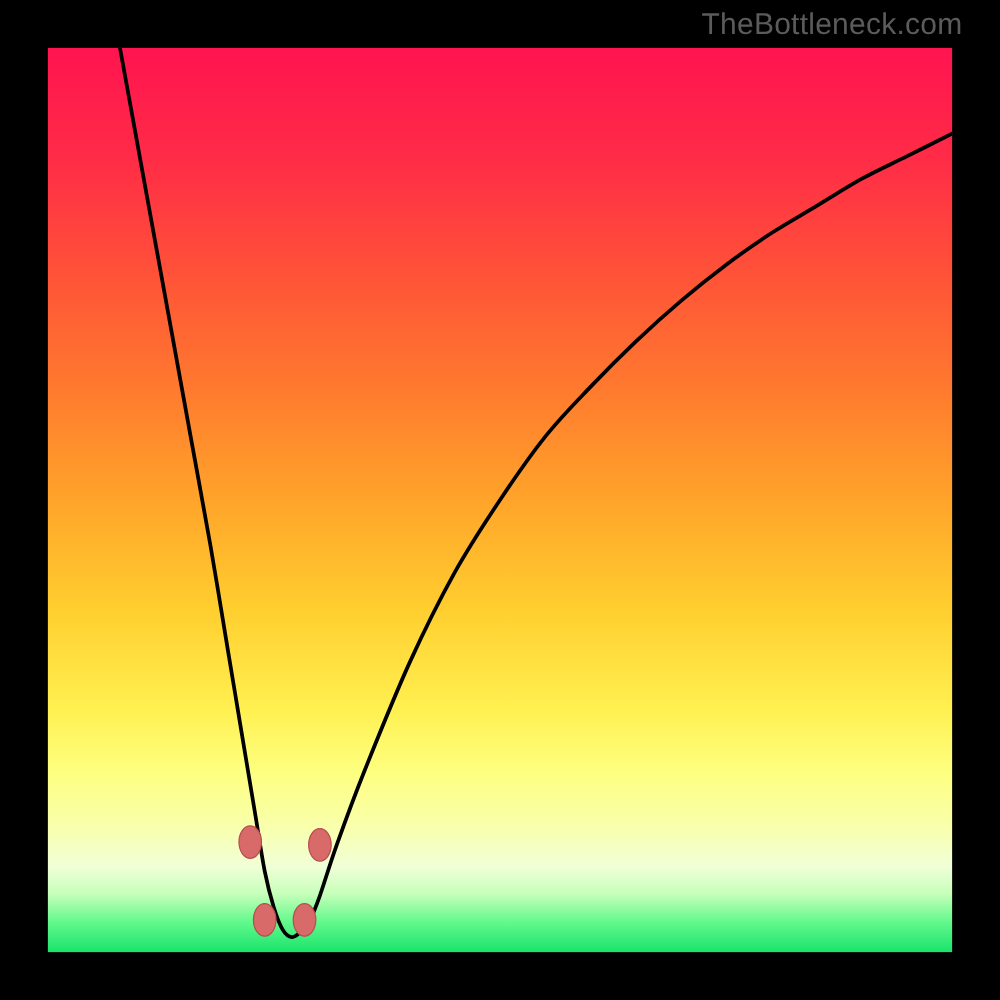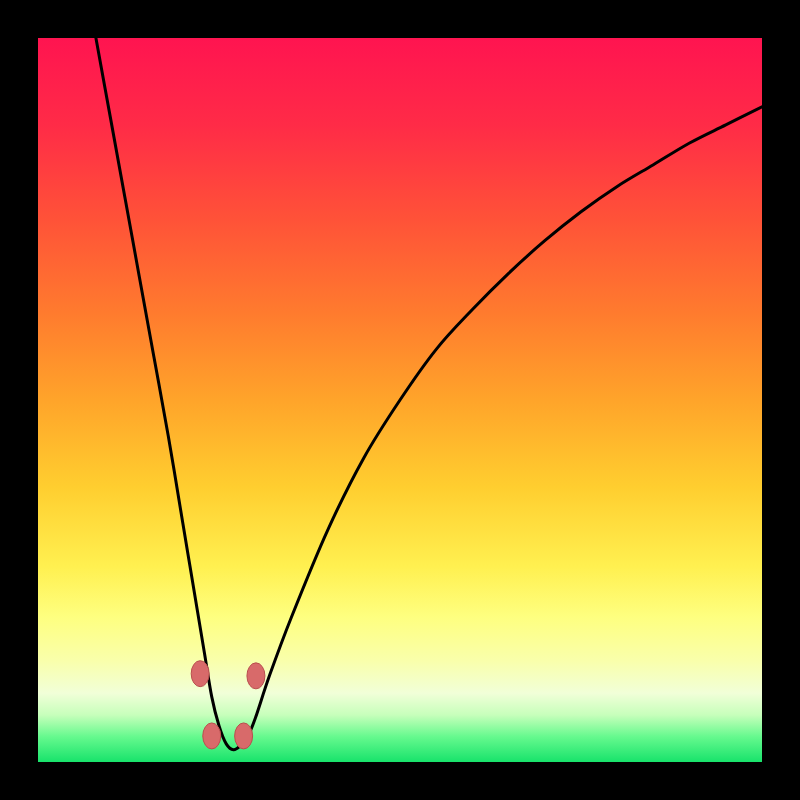--- a/index.html
+++ b/index.html
@@ -82,13 +82,14 @@
       <path id="curve-path" fill="none" stroke="#000000" stroke-width="3" stroke-linejoin="round" stroke-linecap="round" d="M 57.92 0 C 60.333333333333336 13.273333333333332, 67.57333333333334 53.09333333333332, 72.4 79.63999999999999 C 77.22666666666667 106.18666666666665, 82.05333333333333 132.73333333333332, 86.88 159.27999999999997 C 91.70666666666666 185.82666666666663, 96.53333333333335 212.3733333333333, 101.36000000000001 238.91999999999996 C 106.18666666666668 265.46666666666664, 111.01333333333334 292.01333333333326, 115.84 318.55999999999995 C 120.66666666666667 345.1066666666666, 125.49333333333333 370.44666666666666, 130.32 398.2 C 135.14666666666665 425.9533333333333, 141.18 463.36, 144.8 485.08 C 148.42000000000002 506.79999999999995, 149.62666666666667 514.04, 152.04 528.52 C 154.45333333333332 543, 156.86666666666667 557.48, 159.28 571.96 C 161.69333333333333 586.44, 164.10666666666668 600.92, 166.52 615.4 C 168.93333333333334 629.88, 171.34666666666666 646.7733333333333, 173.76 658.84 C 176.17333333333332 670.9066666666668, 178.58666666666667 679.9566666666666, 181 687.8 C 183.41333333333333 695.6433333333333, 185.82666666666668 701.918, 188.24 705.9 C 190.65333333333334 709.882, 193.0666666666667 711.4506666666666, 195.48000000000002 711.692 C 197.89333333333335 711.9333333333334, 200.3066666666667 709.6406666666667, 202.72000000000003 707.348 C 205.13333333333335 705.0553333333332, 207.54666666666665 702.4006666666667, 209.95999999999998 697.936 C 212.3733333333333 693.4713333333334, 213.57999999999998 690.6959999999999, 217.2 680.56 C 220.82 670.424, 225.64666666666668 654.0133333333333, 231.68 637.12 C 237.71333333333334 620.2266666666667, 243.74666666666664 603.3333333333334, 253.39999999999998 579.2 C 263.0533333333333 555.0666666666667, 277.53333333333336 518.8666666666667, 289.6 492.32 C 301.6666666666667 465.7733333333333, 313.73333333333335 441.64, 325.8 419.92 C 337.8666666666667 398.20000000000005, 349.93333333333334 380.1, 362 362 C 374.06666666666666 343.9, 386.1333333333334 326.40333333333336, 398.20000000000005 311.32000000000005 C 410.2666666666667 296.23666666666674, 422.3333333333333 284.17, 434.4 271.5 C 446.46666666666664 258.83, 458.53333333333336 246.7633333333333, 470.6 235.29999999999995 C 482.6666666666667 223.83666666666662, 494.7333333333333 212.9766666666667, 506.79999999999995 202.72000000000003 C 518.8666666666666 192.46333333333337, 530.9333333333333 182.81, 543 173.76 C 555.0666666666667 164.70999999999998, 567.1333333333334 156.2633333333333, 579.2 148.41999999999996 C 591.2666666666667 140.57666666666663, 603.3333333333333 133.94000000000003, 615.4 126.70000000000005 C 627.4666666666667 119.46000000000005, 639.5333333333333 111.61666666666669, 651.6 104.98000000000002 C 663.6666666666667 98.34333333333335, 675.7333333333333 92.91333333333334, 687.8 86.88 C 699.8666666666666 80.84666666666665, 717.9666666666667 71.79666666666664, 724 68.77999999999997"></path>
       <g id="markers-group">
           <ellipse cx="162.176" cy="635.672" rx="9" ry="13" fill="#d86a6a" stroke="#b94e4e" stroke-width="1"></ellipse>
           <ellipse cx="173.76" cy="697.936" rx="9" ry="13" fill="#d86a6a" stroke="#b94e4e" stroke-width="1"></ellipse>
           <ellipse cx="205.61599999999999" cy="697.936" rx="9" ry="13" fill="#d86a6a" stroke="#b94e4e" stroke-width="1"></ellipse>
           <ellipse cx="217.924" cy="637.844" rx="9" ry="13" fill="#d86a6a" stroke="#b94e4e" stroke-width="1"></ellipse>
         </g>
     </svg>
   </div>
 
+  <div class="watermark">TheBottleneck.com</div>
 </div>
 
 </body></html>

